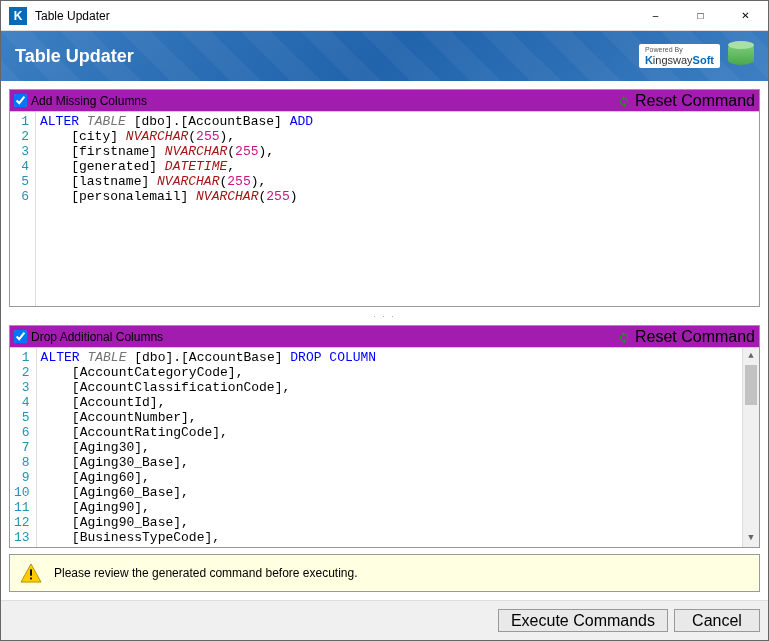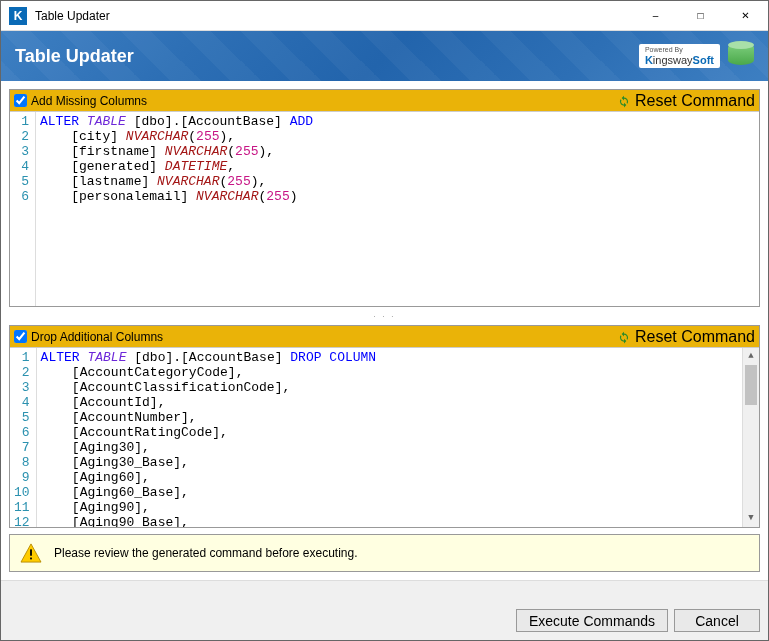--- a/index.html
+++ b/index.html
@@ -110,21 +110,21 @@
     background:#fff;
   }
   .panel.p1 { height: 218px; }
   .panel.p2 { flex:1; min-height:0; }
 
   .panel-head {
     height:22px;
     display:flex;
     align-items:center;
     padding:0 4px;
-    background:#eab308;
+    background:#a21caf;
     border-bottom:1px solid #ccc;
     font-size:12px;
   }
   .panel-head label { display:flex; align-items:center; gap:4px; flex:1; }
   .panel-head input[type=checkbox]{ width:13px; height:13px; }
   .reset-btn {
     display:flex; align-items:center; gap:4px;
     font-size:16px; color:#000;
     cursor:pointer;
   }
@@ -153,21 +153,21 @@
     min-width:26px;
   }
   .code {
     flex:1;
     padding:2px 4px;
     white-space:pre;
     overflow:auto;
     color:#000;
   }
   .kw-blue { color:#0000ff; }
-  .kw-table { color:#6d28d9; font-style:italic; }
+  .kw-table { color:#737373; font-style:italic; }
   .kw-type { color:#a31515; font-style:italic; }
   .kw-num { color:#c71585; }
   .br { color:#000; }
 
   .scroll-stub {
     width:17px;
     background:#f0f0f0;
     border-left:1px solid #ddd;
     position:relative;
   }
@@ -213,24 +213,23 @@
     justify-content:flex-end;
     gap:6px;
     background:#f0f0f0;
     border-top:1px solid #ddd;
   }
   .btn {
     min-width:86px;
     height:23px;
     border:1px solid #999;
     background:#e9e9e9;
-    font-size:14px;
+    font-size:16px;
     padding:0 12px;
     cursor:pointer;
-    margin-top:20px;
   }
 </style>
 </head>
 <body>
 
 <div class="titlebar">
   <div class="app-icon">K</div>
   <div class="title">Table Updater</div>
   <div class="win-buttons">
     <div class="win-btn">–</div>

